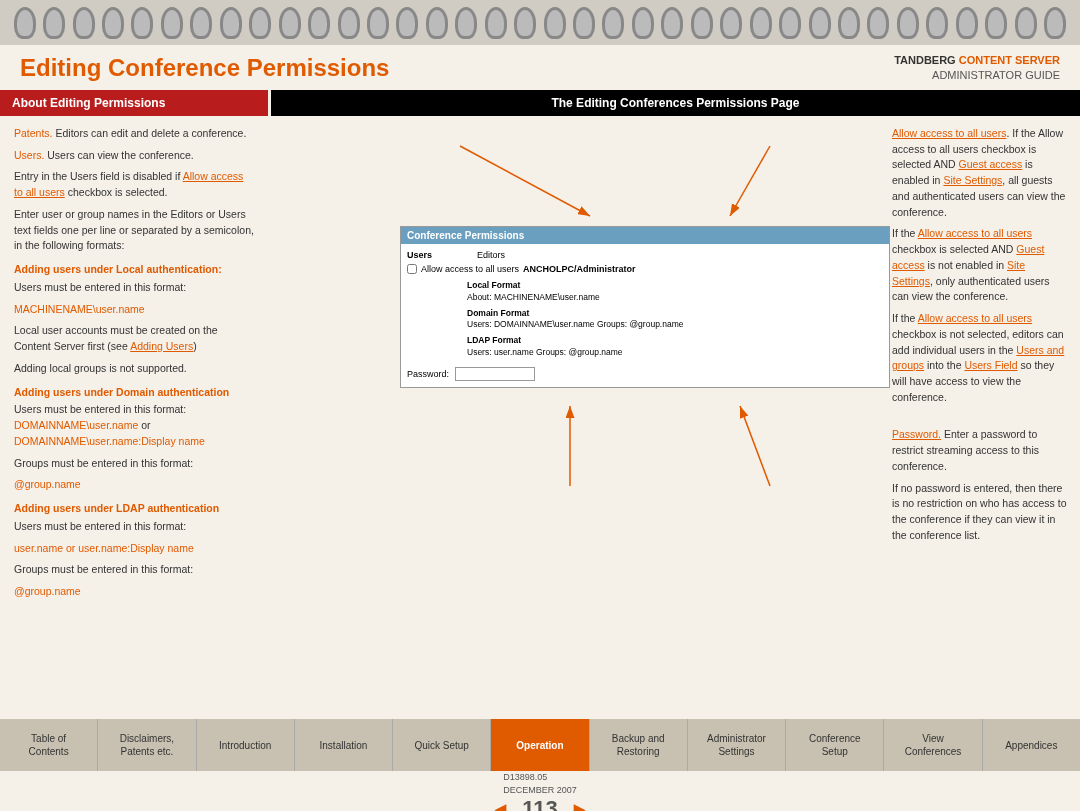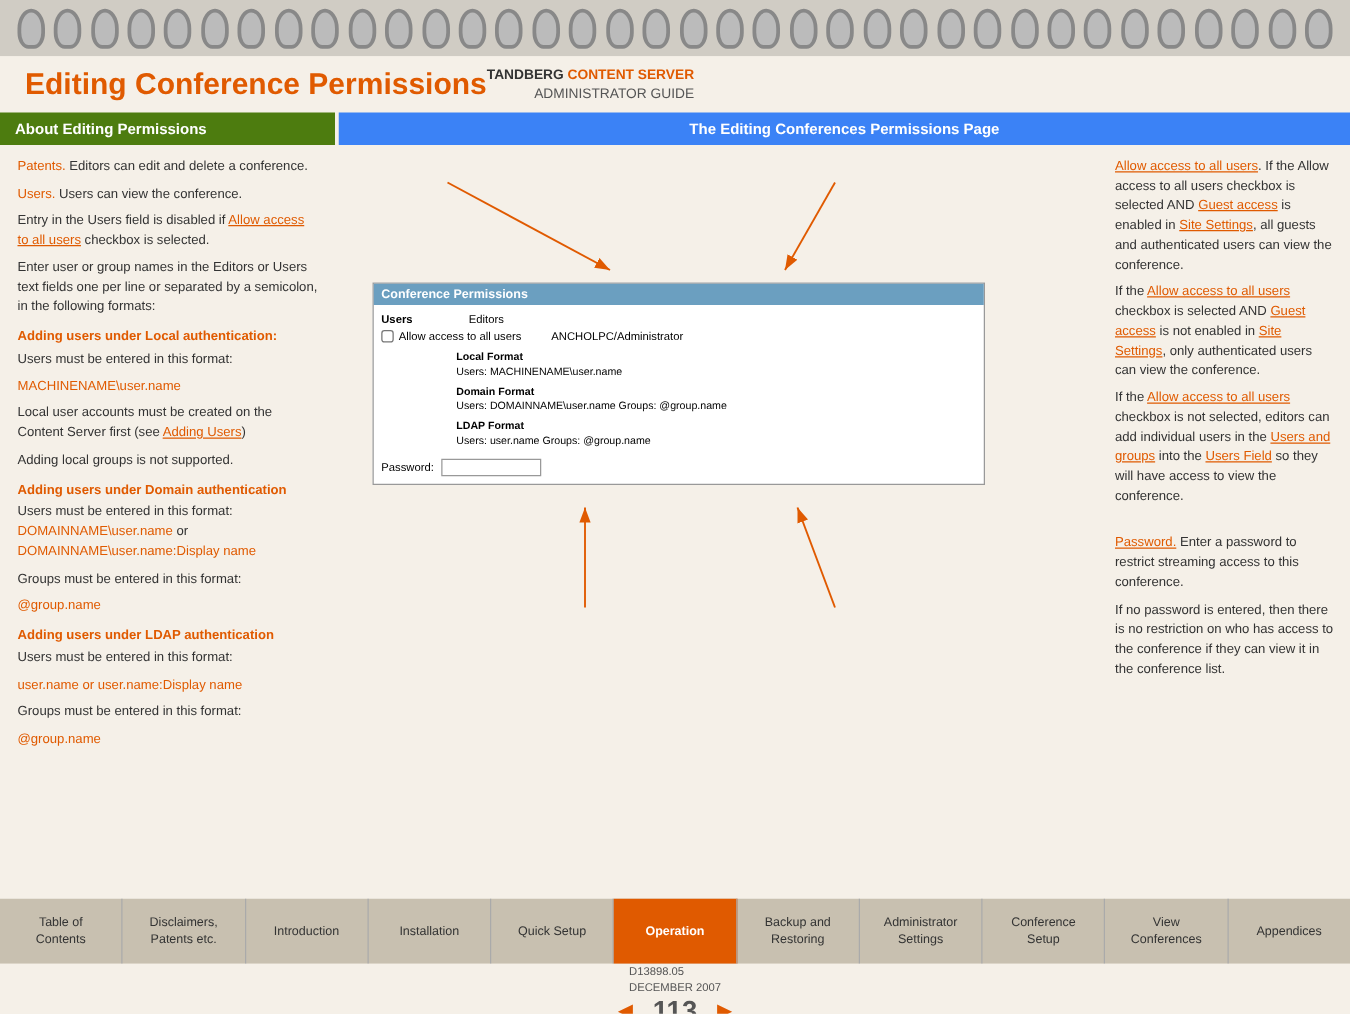--- a/index.html
+++ b/index.html
@@ -30,20 +30,21 @@
       border-radius: 50% 50% 40% 40%;
       background: #bbb;
       position: relative;
     }
 
     
     .page-header {
       background: #f5f0e8;
       padding: 8px 20px 6px 20px;
       display: flex;
+      justify-content: space-between;
       align-items: center;
       border-bottom: none;
     }
     .page-title {
       font-size: 24px;
       font-weight: bold;
       color: #e05a00;
     }
     .brand-text {
       text-align: right;
@@ -53,30 +54,30 @@
     }
     .brand-text .tandberg { font-weight: bold; color: #333; }
     .brand-text .content-server { color: #e05a00; font-weight: bold; }
 
     
     .section-header-row {
       display: flex;
       width: 100%;
     }
     .section-header-left {
-      background: #4d7c0f;
+      background: #b91c1c;
       color: white;
       padding: 6px 12px;
       font-size: 12px;
       font-weight: bold;
       width: 268px;
       flex-shrink: 0;
     }
     .section-header-right {
-      background: #3b82f6;
+      background: #000000;
       color: white;
       padding: 6px 12px;
       font-size: 12px;
       font-weight: bold;
       flex: 1;
       text-align: center;
       margin-left: 3px;
     }
 
     
@@ -100,21 +101,21 @@
     .orange-link { color: #e05a00; text-decoration: none; }
     .orange-heading { color: #e05a00; font-weight: bold; display: block; margin-top: 8px; margin-bottom: 2px; }
 
     
     .center-panel {
       flex: 1;
       padding: 10px;
       position: relative;
       display: flex;
       align-items: flex-start;
-      justify-content: flex-start;
+      justify-content: flex-end;
     }
 
     
     .conf-permissions-box {
       width: 490px;
       border: 1px solid #999;
       background: white;
       margin-top: 30px;
       font-size: 9px;
     }
@@ -365,26 +366,26 @@
             <div class="conf-perm-col-label">
               <span>Users</span>
             </div>
             <div class="conf-perm-col">
               <span>Editors</span>
             </div>
           </div>
           <div class="conf-perm-checkbox-row">
             <input type="checkbox" style="">
             <span>Allow access to all users</span>
-            <span style="margin-left:20px; font-size:9px;">ANCHOLPC/Administrator</span>
+            <span style="font-size:9px;font-weight:bold;">ANCHOLPC/Administrator</span>
           </div>
           <div class="format-block">
             <div>
               <span class="format-title">Local Format</span><br>
-              <span>Users: MACHINENAME\user.name</span>
+              <span>About: MACHINENAME\user.name</span>
             </div>
             <div style="margin-top:4px;">
               <span class="format-title">Domain Format</span><br>
               <span>Users: DOMAINNAME\user.name  Groups: @group.name</span>
             </div>
             <div style="margin-top:4px;">
               <span class="format-title">LDAP Format</span><br>
               <span>Users: user.name  Groups: @group.name</span>
             </div>
           </div>

